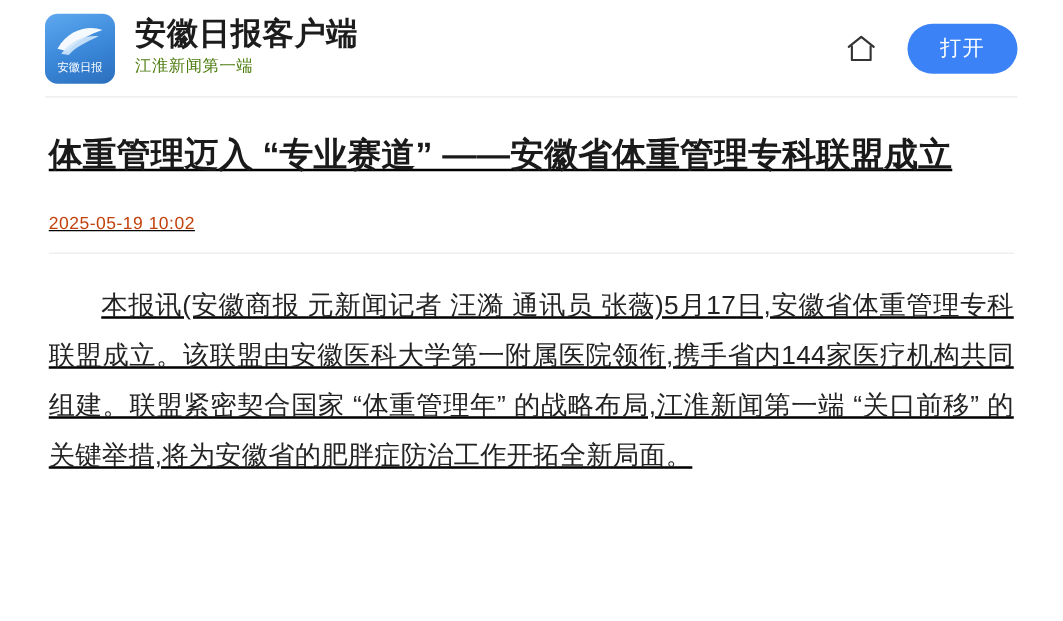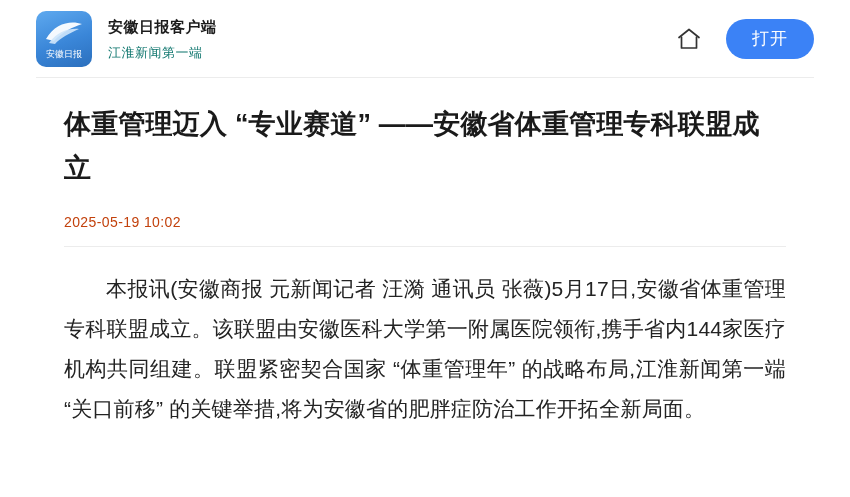--- a/index.html
+++ b/index.html
@@ -52,29 +52,29 @@
     letter-spacing: 0px;
     font-family: Liberation Mono, monospace;
   }
   .app-meta {
     margin-left: 16px;
     display: flex;
     flex-direction: column;
     justify-content: center;
   }
   .app-title {
-    font-size: 15px;
+    font-size: 25px;
     color: #1c1c1c;
     font-weight: bold;
     line-height: 26px;
     letter-spacing: 0.5px;
   }
   .app-sub {
     font-size: 13px;
-    color: #0f766e;
+    color: #4d7c0f;
     line-height: 20px;
     margin-top: 3px;
     letter-spacing: 0.5px;
   }
   .app-actions {
     margin-left: auto;
     display: flex;
     align-items: center;
     gap: 22px;
   }
@@ -94,22 +94,23 @@
     padding: 0 26px;
     height: 40px;
     line-height: 40px;
     cursor: pointer;
     font-family: "Liberation Sans", sans-serif;
     letter-spacing: 1px;
   }
 
   
   .article {
-    margin: 0 64px;
+    margin: 0 39px;
     padding-top: 24px;
+    text-decoration: underline;
   }
   .headline {
     font-size: 27px;
     font-weight: bold;
     color: #1a1a1a;
     line-height: 44px;
     letter-spacing: 0.2px;
     margin: 0;
   }
   .timestamp {

